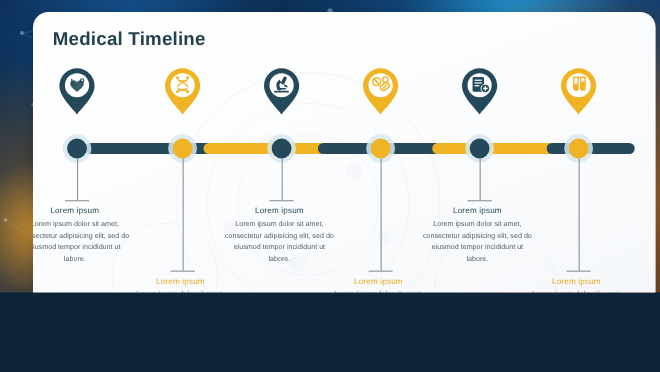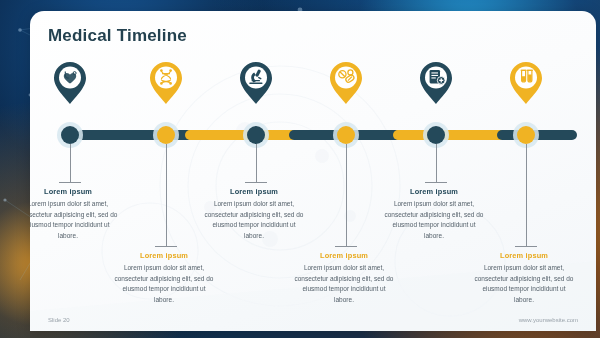--- a/index.html
+++ b/index.html
@@ -3,21 +3,21 @@
 <meta charset="utf-8">
 <style>
   html,body{margin:0;padding:0;}
   body{
     width:600px;height:338px;overflow:hidden;
     font-family:"Liberation Sans", sans-serif;
     background:#0d2438;
   }
 
   
-  #slide{position:relative;width:600px;height:338px;overflow:hidden;}
+  #slide{position:relative;width:600px;height:266px;overflow:hidden;}
   .bg-base{
     position:absolute;inset:0;
     background:
       radial-gradient(circle at 88% 68%, rgba(255,150,20,.95) 0%, rgba(215,110,10,.55) 14%, rgba(60,40,30,0) 34%),
       radial-gradient(circle at 6% 78%, rgba(240,160,40,.85) 0%, rgba(180,110,25,.35) 10%, rgba(20,40,60,0) 26%),
       radial-gradient(circle at 78% 10%, rgba(40,170,235,.85) 0%, rgba(20,90,160,.5) 20%, rgba(10,35,60,0) 46%),
       radial-gradient(circle at 20% 12%, rgba(25,95,165,.8) 0%, rgba(12,45,85,.6) 26%, rgba(8,25,45,0) 56%),
       linear-gradient(135deg,#0a2c4e 0%,#0c2a46 35%,#123150 60%,#2a2b3c 100%);
   }
   .bg-net{position:absolute;inset:0;opacity:.55;}
@@ -58,21 +58,21 @@
   .pin{position:absolute;width:34px;height:44px;}
   .pin svg{display:block;width:34px;height:44px;}
 
   
   .conn{position:absolute;width:1px;background:#8a9199;}
   .conn-cap{position:absolute;height:1px;width:22px;background:#8a9199;}
 
   
   .tb{position:absolute;width:104px;text-align:center;}
   .tb .h{
-    font-size:7.4px;font-weight:bold;margin-bottom:3px;letter-spacing:.15px;
+    font-size:7.4px;font-weight:normal;margin-bottom:3px;letter-spacing:.15px;
   }
   .tb.teal .h{color:#24495a;}
   .tb.gold .h{color:#e8a91c;}
   .tb .b{
     font-size:6.5px;line-height:10.5px;color:#55616b;
   }
 
   
   .foot-l{position:absolute;left:18px;bottom:8px;font-size:6px;color:#9aa3ab;}
   .foot-r{position:absolute;right:18px;bottom:8px;font-size:6px;color:#9aa3ab;}

